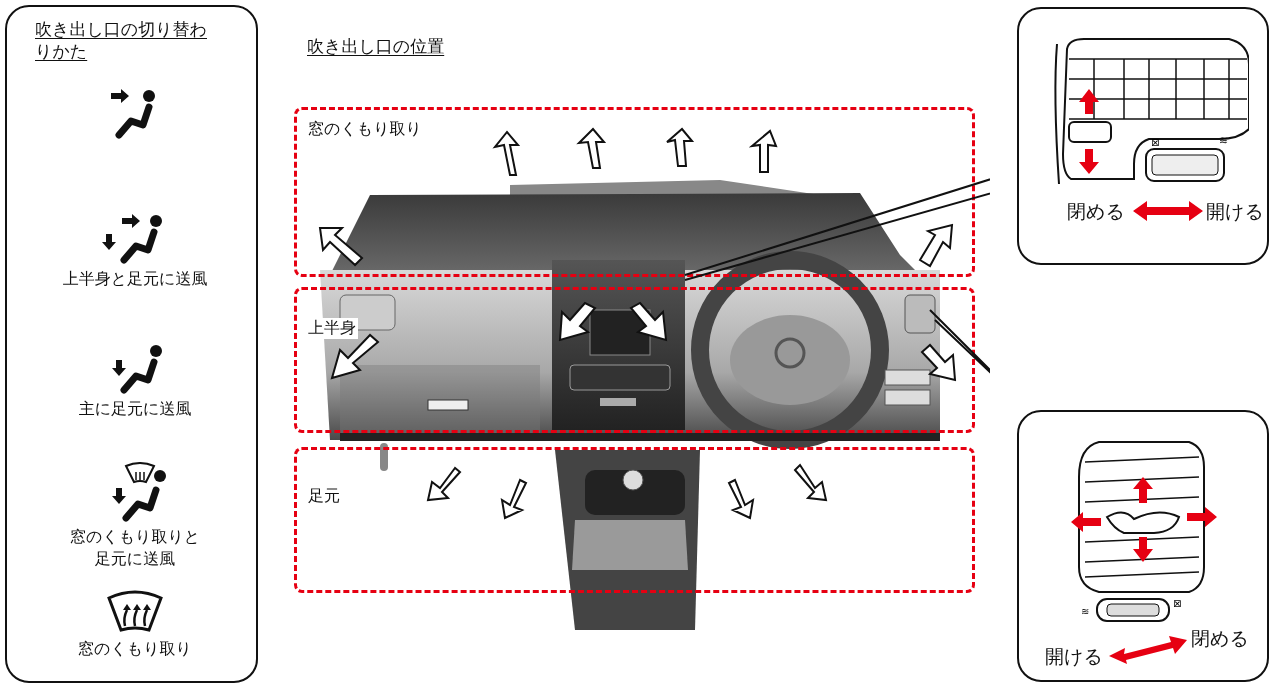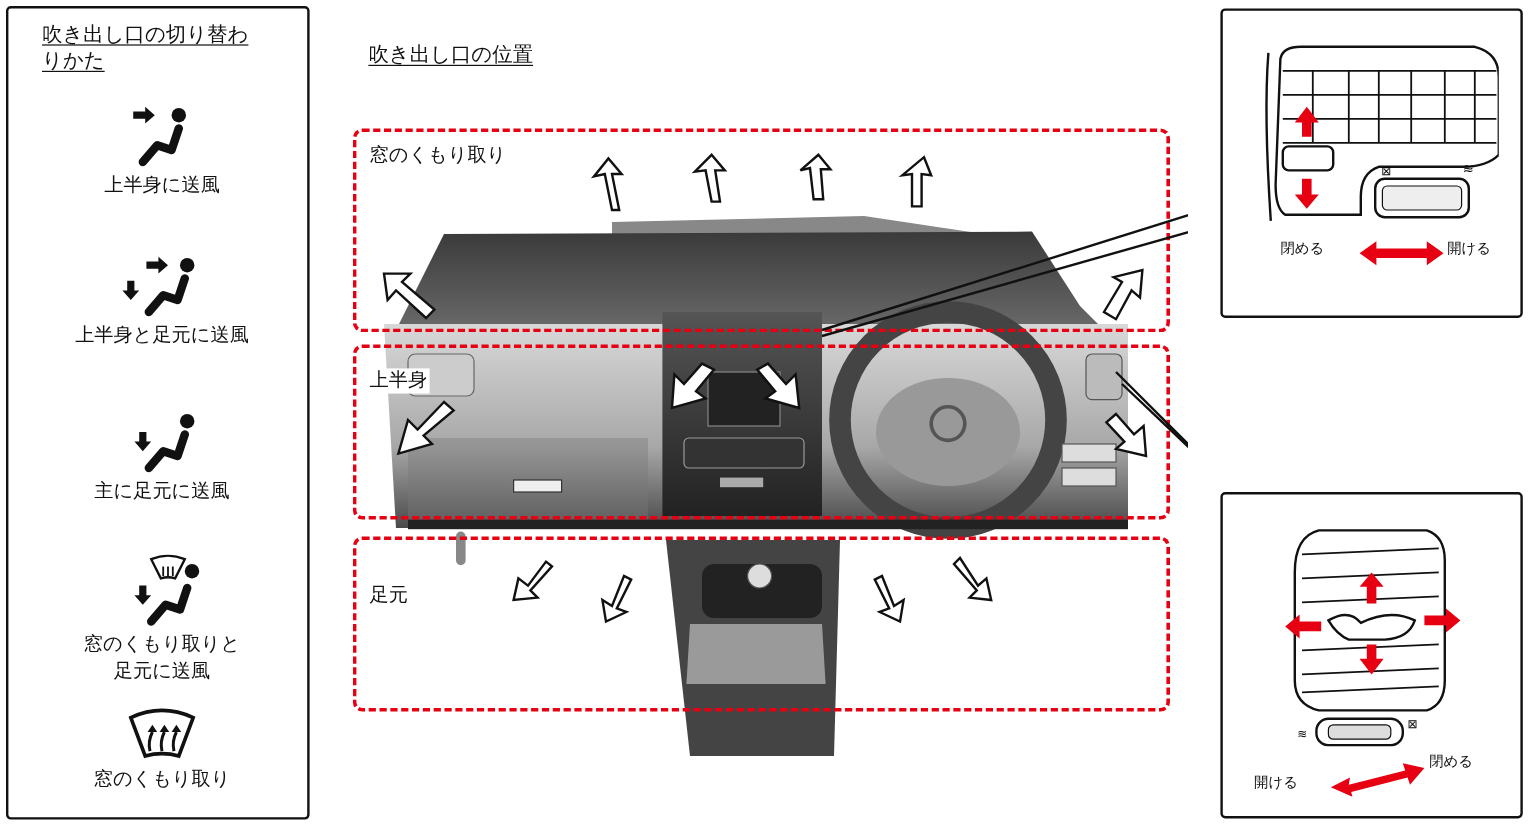--- a/index.html
+++ b/index.html
@@ -1,42 +1,41 @@
 <!DOCTYPE html>
 <html><head>
 <meta charset="utf-8">
 <style>
   html, body { margin:0; padding:0; background:#fff; }
   body { width:1275px; height:689px; position:relative; overflow:hidden;
          font-family:"DejaVu Sans", sans-serif; color:#111; }
   .abs { position:absolute; }
-  .panel { position:absolute; border:2px solid #111; border-radius:4px; background:#fff; box-sizing:border-box; }
+  .panel { position:absolute; border:2px solid #111; border-radius:24px; background:#fff; box-sizing:border-box; }
   .title { font-size:17px; text-decoration:underline; text-underline-offset:3px; line-height:22px; }
   .mode { position:absolute; left:0; width:256px; text-align:center; }
   .mode .lbl { font-size:16px; line-height:22px; display:block; }
   .dash { position:absolute; border:3px dashed #e60012; border-radius:8px; box-sizing:border-box; }
   .zone-lbl { position:absolute; font-size:16px; background:#fff; padding:0 2px; }
-  .vlabel { position:absolute; font-size:12px;text-align:center; }
+  .vlabel { position:absolute; font-size:19px;text-align:center; }
 </style>
 </head>
 <body>
 
 <div class="panel" style="left:5px; top:5px; width:253px; height:678px;">
   <div class="abs title" style="left:28px; top:11px; width:210px;">
     <span>吹き出し口の切り替わ</span><br>
     <span>りかた</span>
   </div>
 
   <div class="mode" style="top:80px;">
     <svg width="60" height="52" viewBox="0 0 60 52">
       <polygon points="6,6 16,6 16,2 24,9 16,16 16,12 6,12" fill="#111"></polygon>
       <circle cx="44" cy="9" r="6" fill="#111"></circle>
       <path d="M14,48 L26,34 L38,38 L44,20" stroke="#111" stroke-width="7" fill="none" stroke-linecap="round" stroke-linejoin="round"></path>
     </svg>
-    <span class="lbl">上半身に送風</span>
   </div>
 
   <div class="mode" style="top:205px;text-align:center;">
     <svg width="70" height="52" viewBox="0 0 70 52">
       <polygon points="22,6 32,6 32,2 40,9 32,16 32,12 22,12" fill="#111"></polygon>
       <circle cx="56" cy="9" r="6" fill="#111"></circle>
       <polygon points="6,22 12,22 12,30 16,30 9,38 2,30 6,30" fill="#111"></polygon>
       <path d="M24,48 L36,34 L48,38 L54,20" stroke="#111" stroke-width="7" fill="none" stroke-linecap="round" stroke-linejoin="round"></path>
     </svg>
     <span class="lbl">上半身と足元に送風</span>
@@ -128,21 +127,21 @@
     <path d="M275,345 L385,345 L388,395 L272,395 Z" fill="#9a9a9a"></path>
 
     <rect x="80" y="268" width="8" height="28" rx="4" fill="#888"></rect>
   </svg>
 </div>
 
 <div class="dash" style="left:294px; top:107px; width:681px; height:170px;"></div>
 <div class="zone-lbl" style="left:306px; top:119px;">窓のくもり取り</div>
 
 <div class="dash" style="left:294px; top:287px; width:681px; height:146px;"></div>
-<div class="zone-lbl" style="left:306px; top:307px;">上半身</div>
+<div class="zone-lbl" style="left:306px; top:318px;">上半身</div>
 
 <div class="dash" style="left:294px; top:447px; width:681px; height:146px;"></div>
 <div class="zone-lbl" style="left:306px; top:486px;">足元</div>
 
 <svg class="abs" style="left:290px; top:100px;" width="700" height="440" viewBox="0 0 700 440">
   <g fill="#fff" stroke="#111" stroke-width="2" stroke-linejoin="miter">
 
     <path d="M220,75 L214,45 L205,47 L217,32 L228,45 L220,45 L226,75 Z"></path>
     <path d="M303,68 L298,42 L289,43 L303,29 L314,42 L306,42 L310,68 Z"></path>
     <path d="M388,66 L385,40 L377,42 L392,29 L402,41 L394,41 L396,66 Z"></path>

